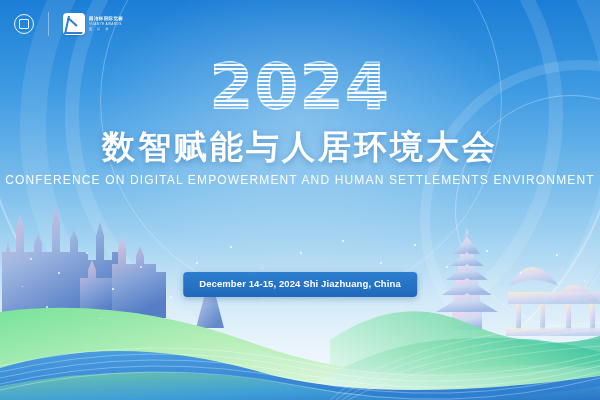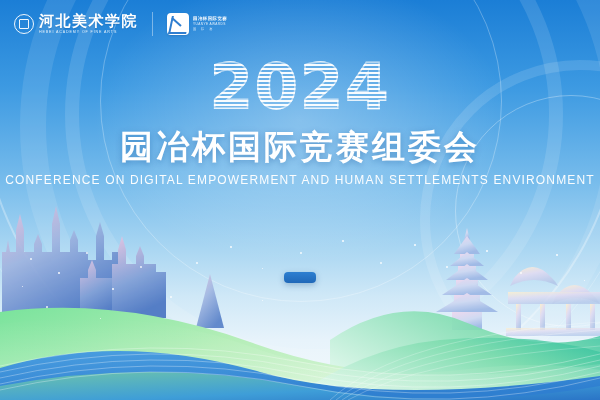--- a/index.html
+++ b/index.html
@@ -130,44 +130,41 @@
     <div class="arc rt"></div>
     <div class="arc rt2"></div>
     <div class="glow"></div>
   </div>
 
   <div class="header">
     <div class="logo-hafa">
       <span class="seal">
           <i></i>
         </span>
-      <span class="hafa-txt">
-        <span class="hafa-cn">河北美术学院</span>
-        <span class="hafa-en">HEBEI ACADEMY OF FINE ARTS</span>
-      </span>
     </div>
     <span class="divider-v"></span>
     <div class="logo-yy">
       <span class="yy-mark"></span>
       <span class="yy-txt">
         <span class="yy-cn">园冶杯国际竞赛</span>
         <span class="yy-en">YUANYE AWARDS</span>
         <span class="yy-sub">国 际 赛</span>
       </span>
     </div>
   </div>
 
   <div class="year-wrap">
     <span class="year">2024</span>
   </div>
 
-  <div class="title-cn">园冶杯国际竞赛组委会</div>
+  <div class="title-cn">数智赋能与人居环境大会</div>
   <div class="title-en">CONFERENCE ON DIGITAL EMPOWERMENT AND HUMAN SETTLEMENTS ENVIRONMENT</div>
 
   <div class="date-badge">
+    <div class="date-en">December 14-15, 2024 Shi Jiazhuang, China</div>
   </div>
 
   <svg class="scene" viewBox="0 0 600 200" preserveAspectRatio="none">
     <defs>
       <linearGradient id="bldg" x1="0" y1="0" x2="0.6" y2="1">
         <stop offset="0%" stop-color="#e8c2dd"></stop>
         <stop offset="45%" stop-color="#9fb4e0"></stop>
         <stop offset="100%" stop-color="#4d78c4"></stop>
       </linearGradient>
       <linearGradient id="bldg2" x1="0" y1="0" x2="0.3" y2="1">

